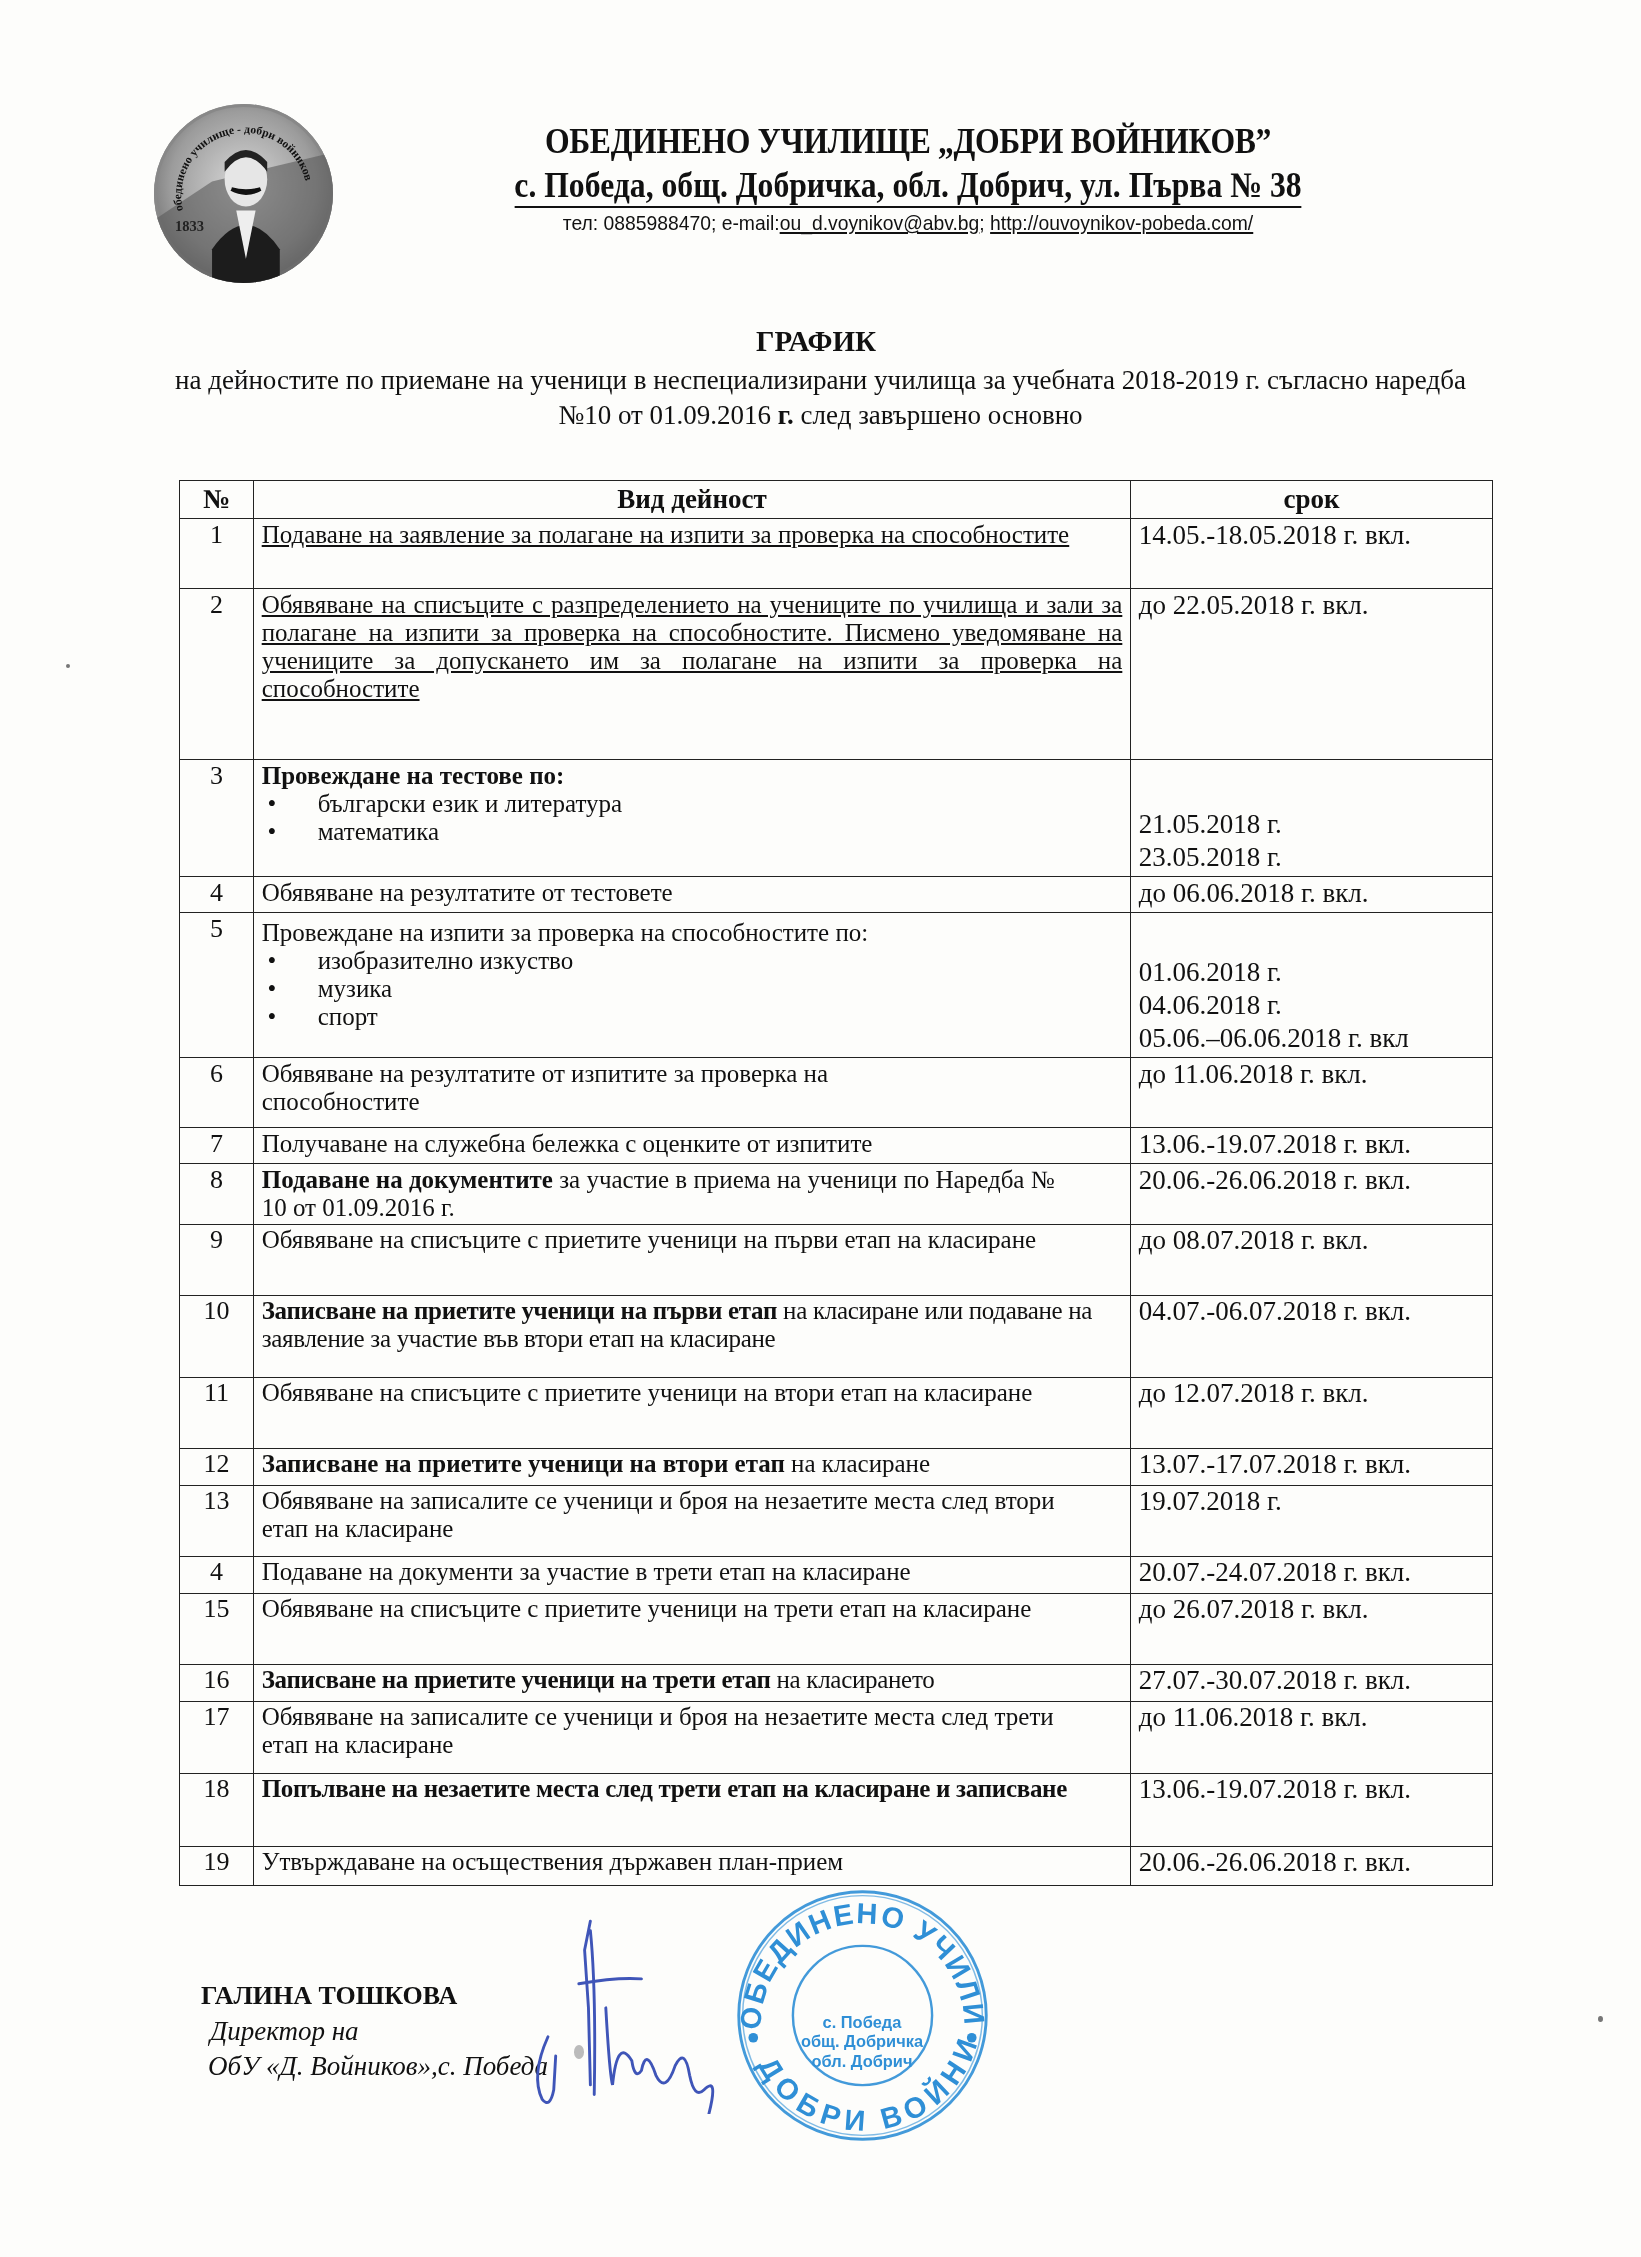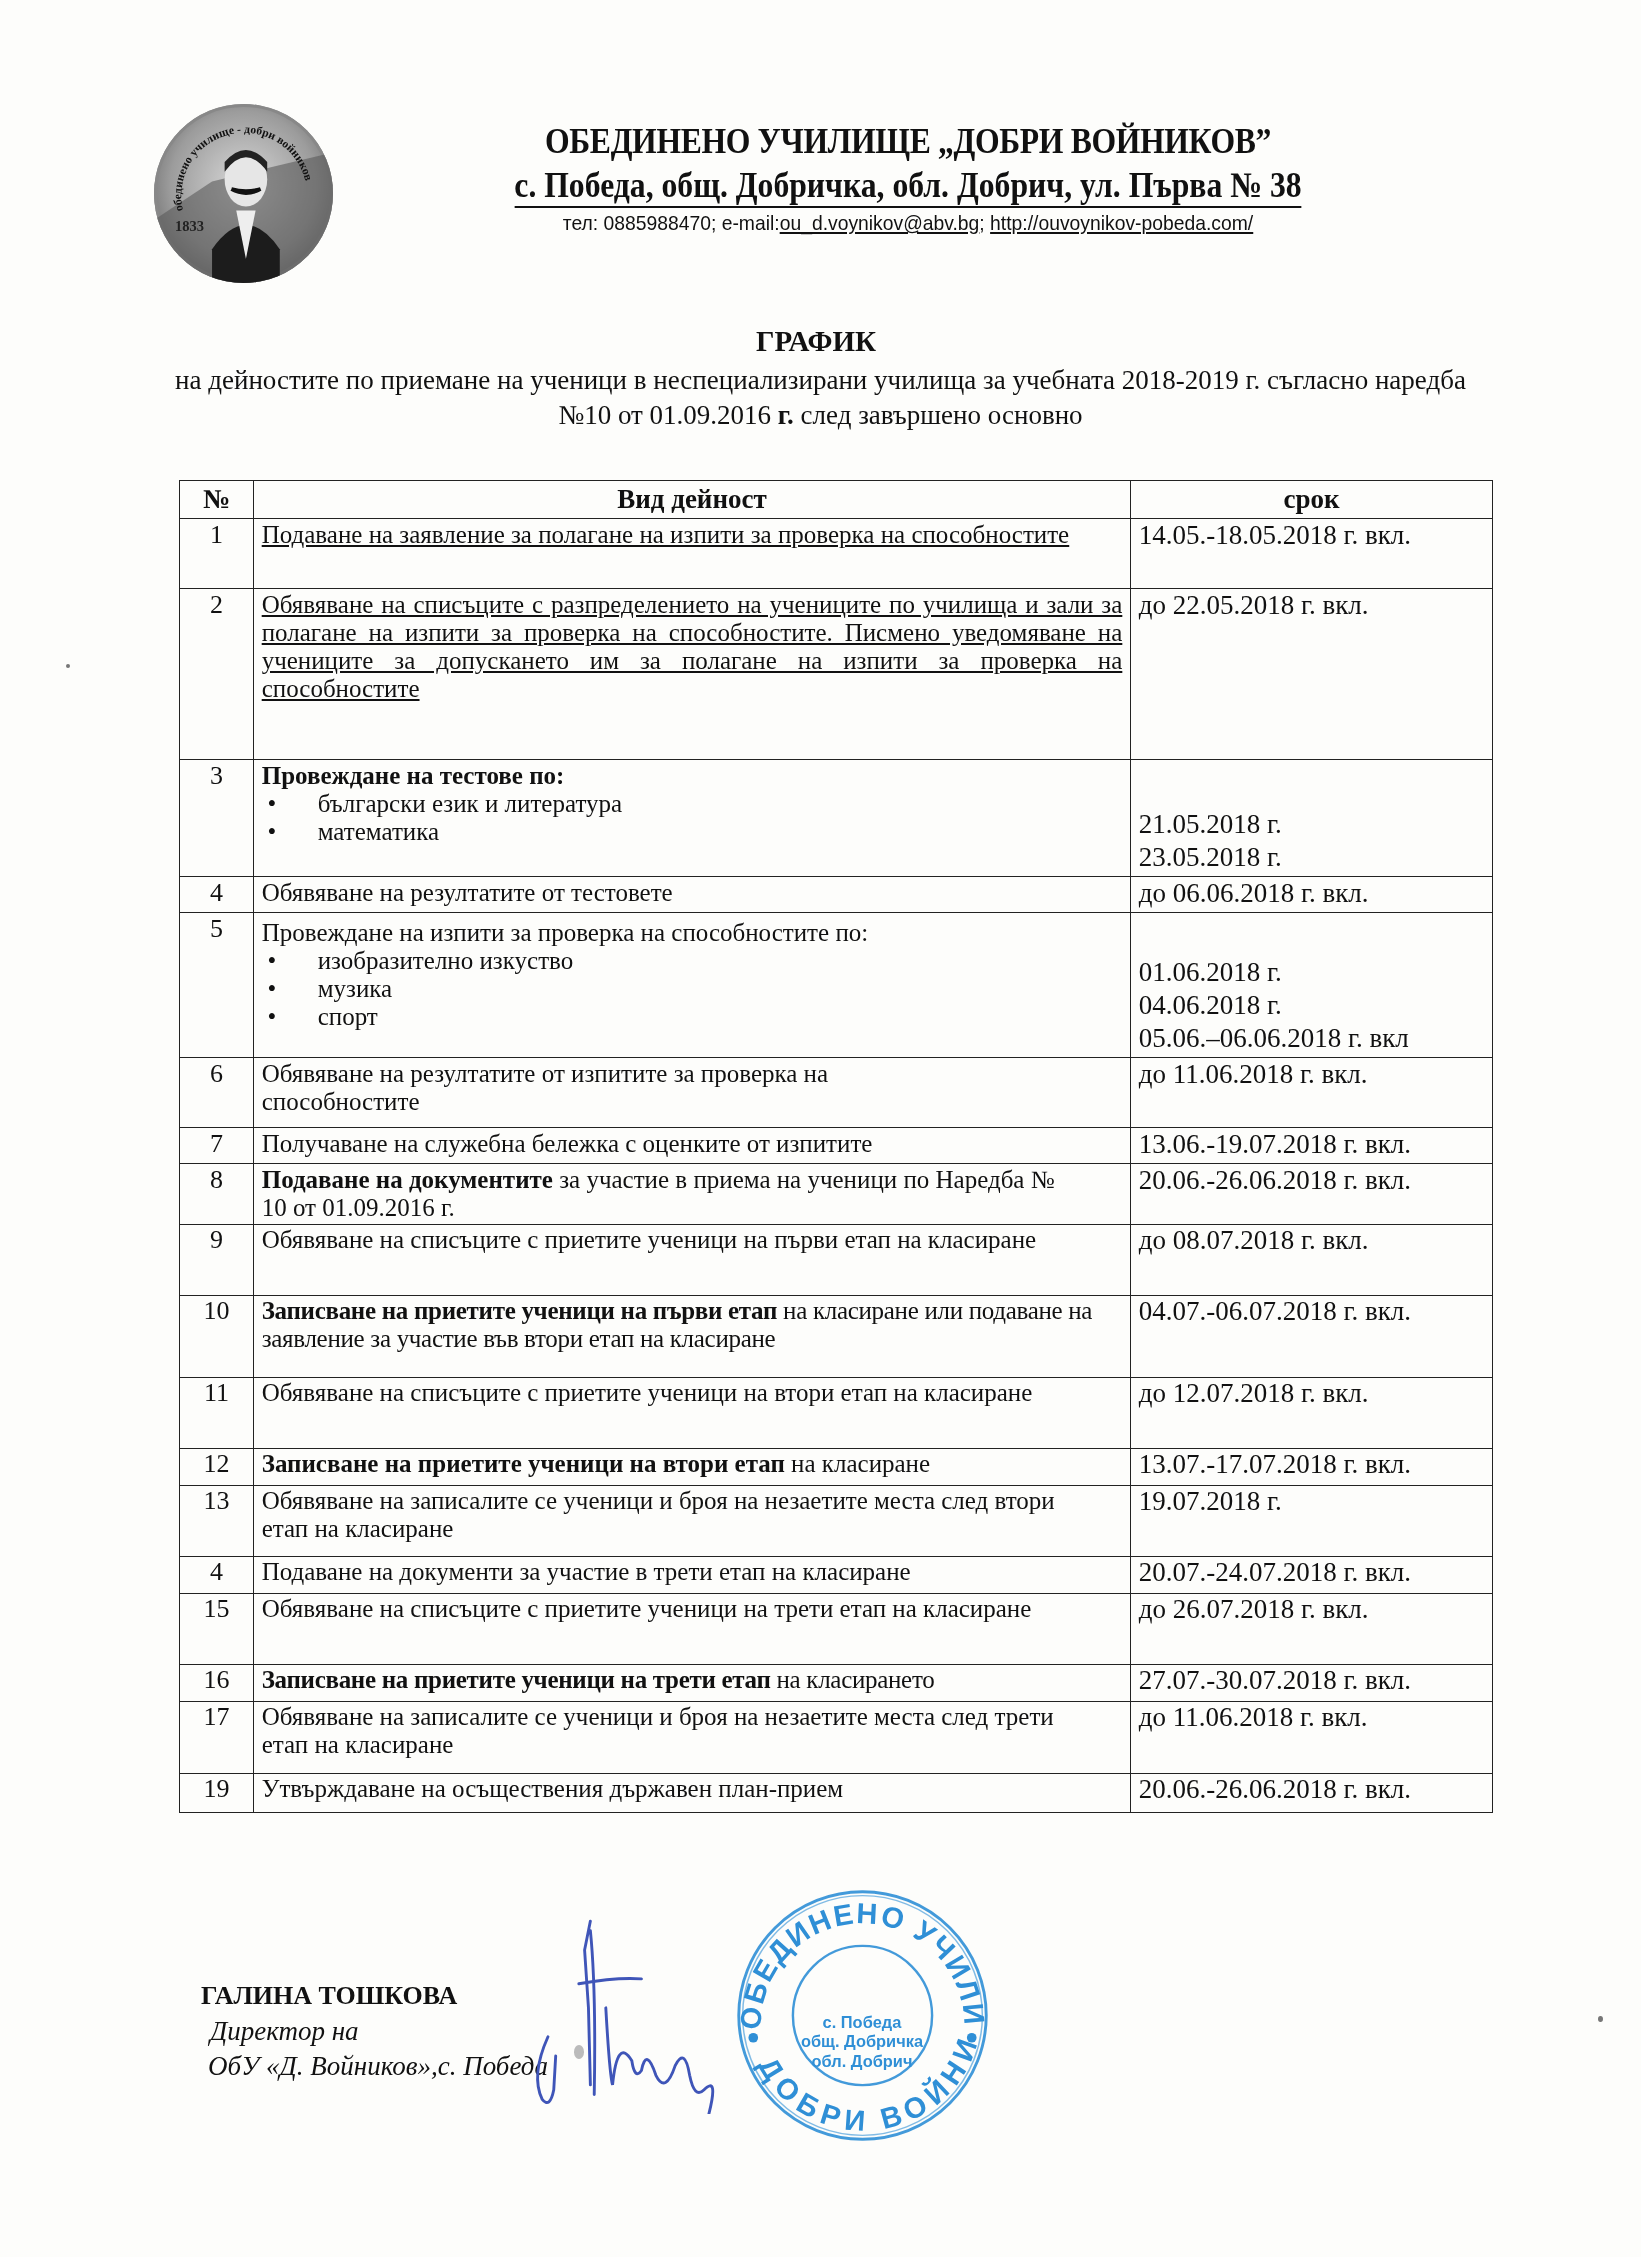--- a/index.html
+++ b/index.html
@@ -233,20 +233,25 @@
       </tr>
       <tr style="height:37px">
         <td class="num">16</td>
         <td class="act" style="letter-spacing:-0.3px"><span class="b">Записване на приетите ученици на трети етап</span><span> на класирането</span></td>
         <td class="date">27.07.-30.07.2018 г. вкл.</td>
       </tr>
       <tr style="height:72px">
         <td class="num">17</td>
         <td class="act" style="padding-right:48px">Обявяване на записалите се ученици и броя на незаетите места след трети етап на класиране</td>
         <td class="date">до 11.06.2018 г. вкл.</td>
+      </tr>
+      <tr style="height:73px">
+        <td class="num">18</td>
+        <td class="act b" style="letter-spacing:-0.3px">Попълване на незаетите места след трети етап на класиране и записване</td>
+        <td class="date">13.06.-19.07.2018 г. вкл.</td>
       </tr>
       <tr style="height:39px">
         <td class="num">19</td>
         <td class="act">Утвърждаване на осъществения държавен план-прием</td>
         <td class="date">20.06.-26.06.2018 г. вкл.</td>
       </tr>
     </tbody>
   </table>
 
   <div class="sig-name">ГАЛИНА ТОШКОВА</div>

